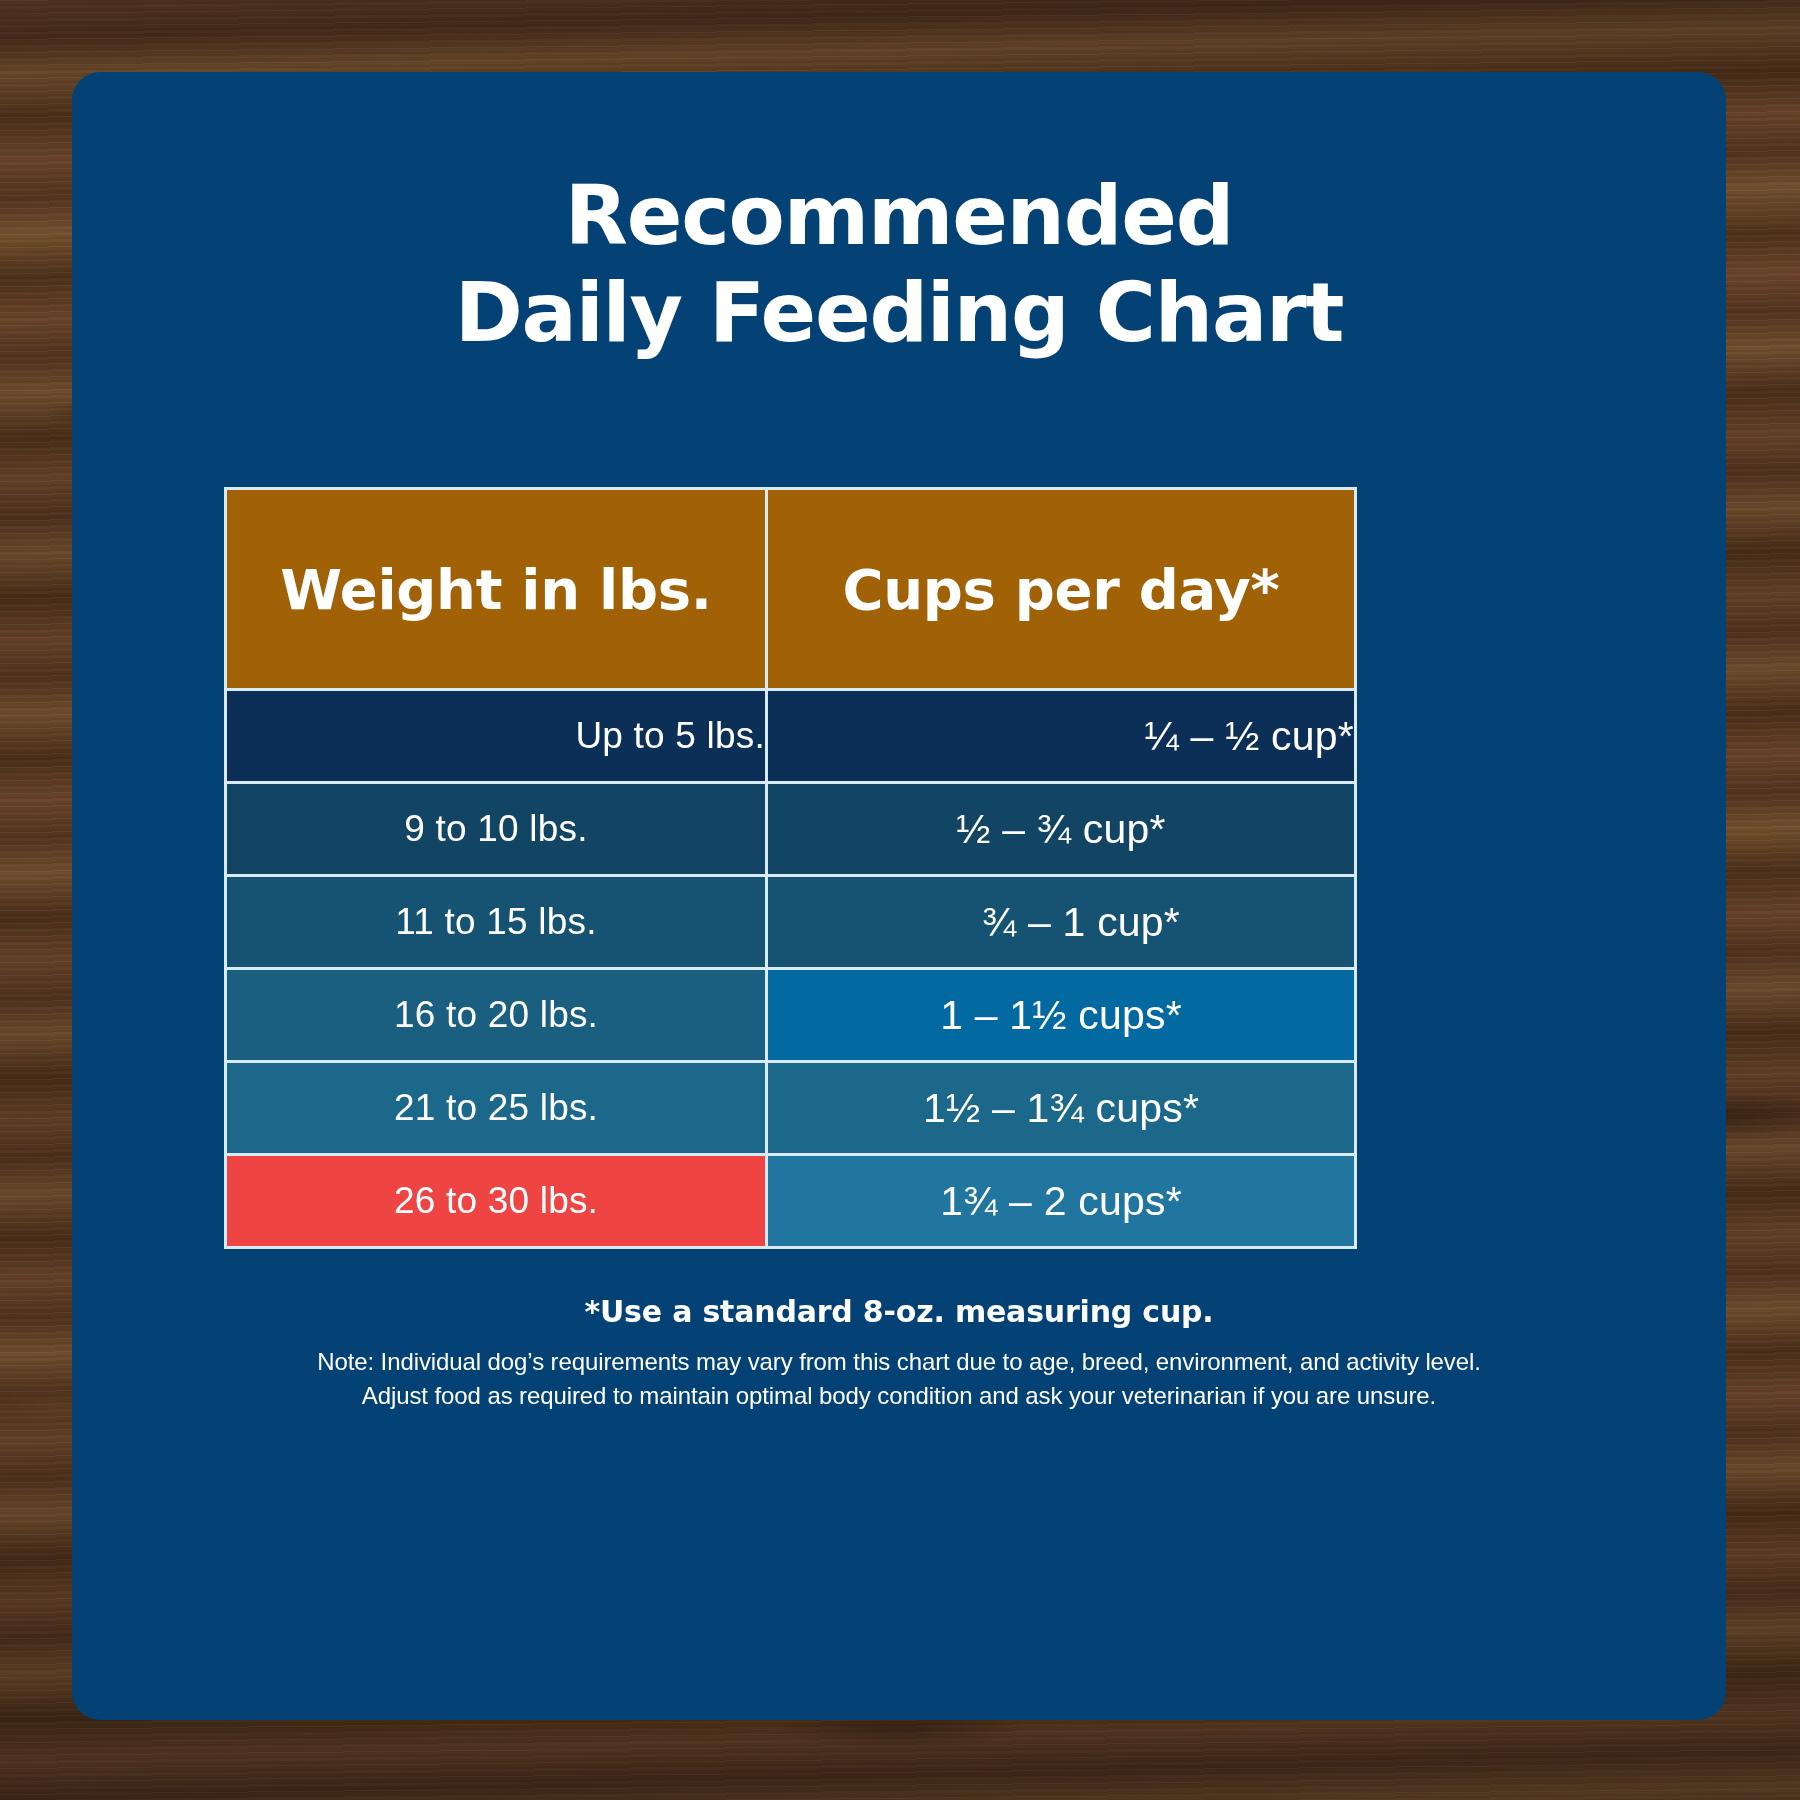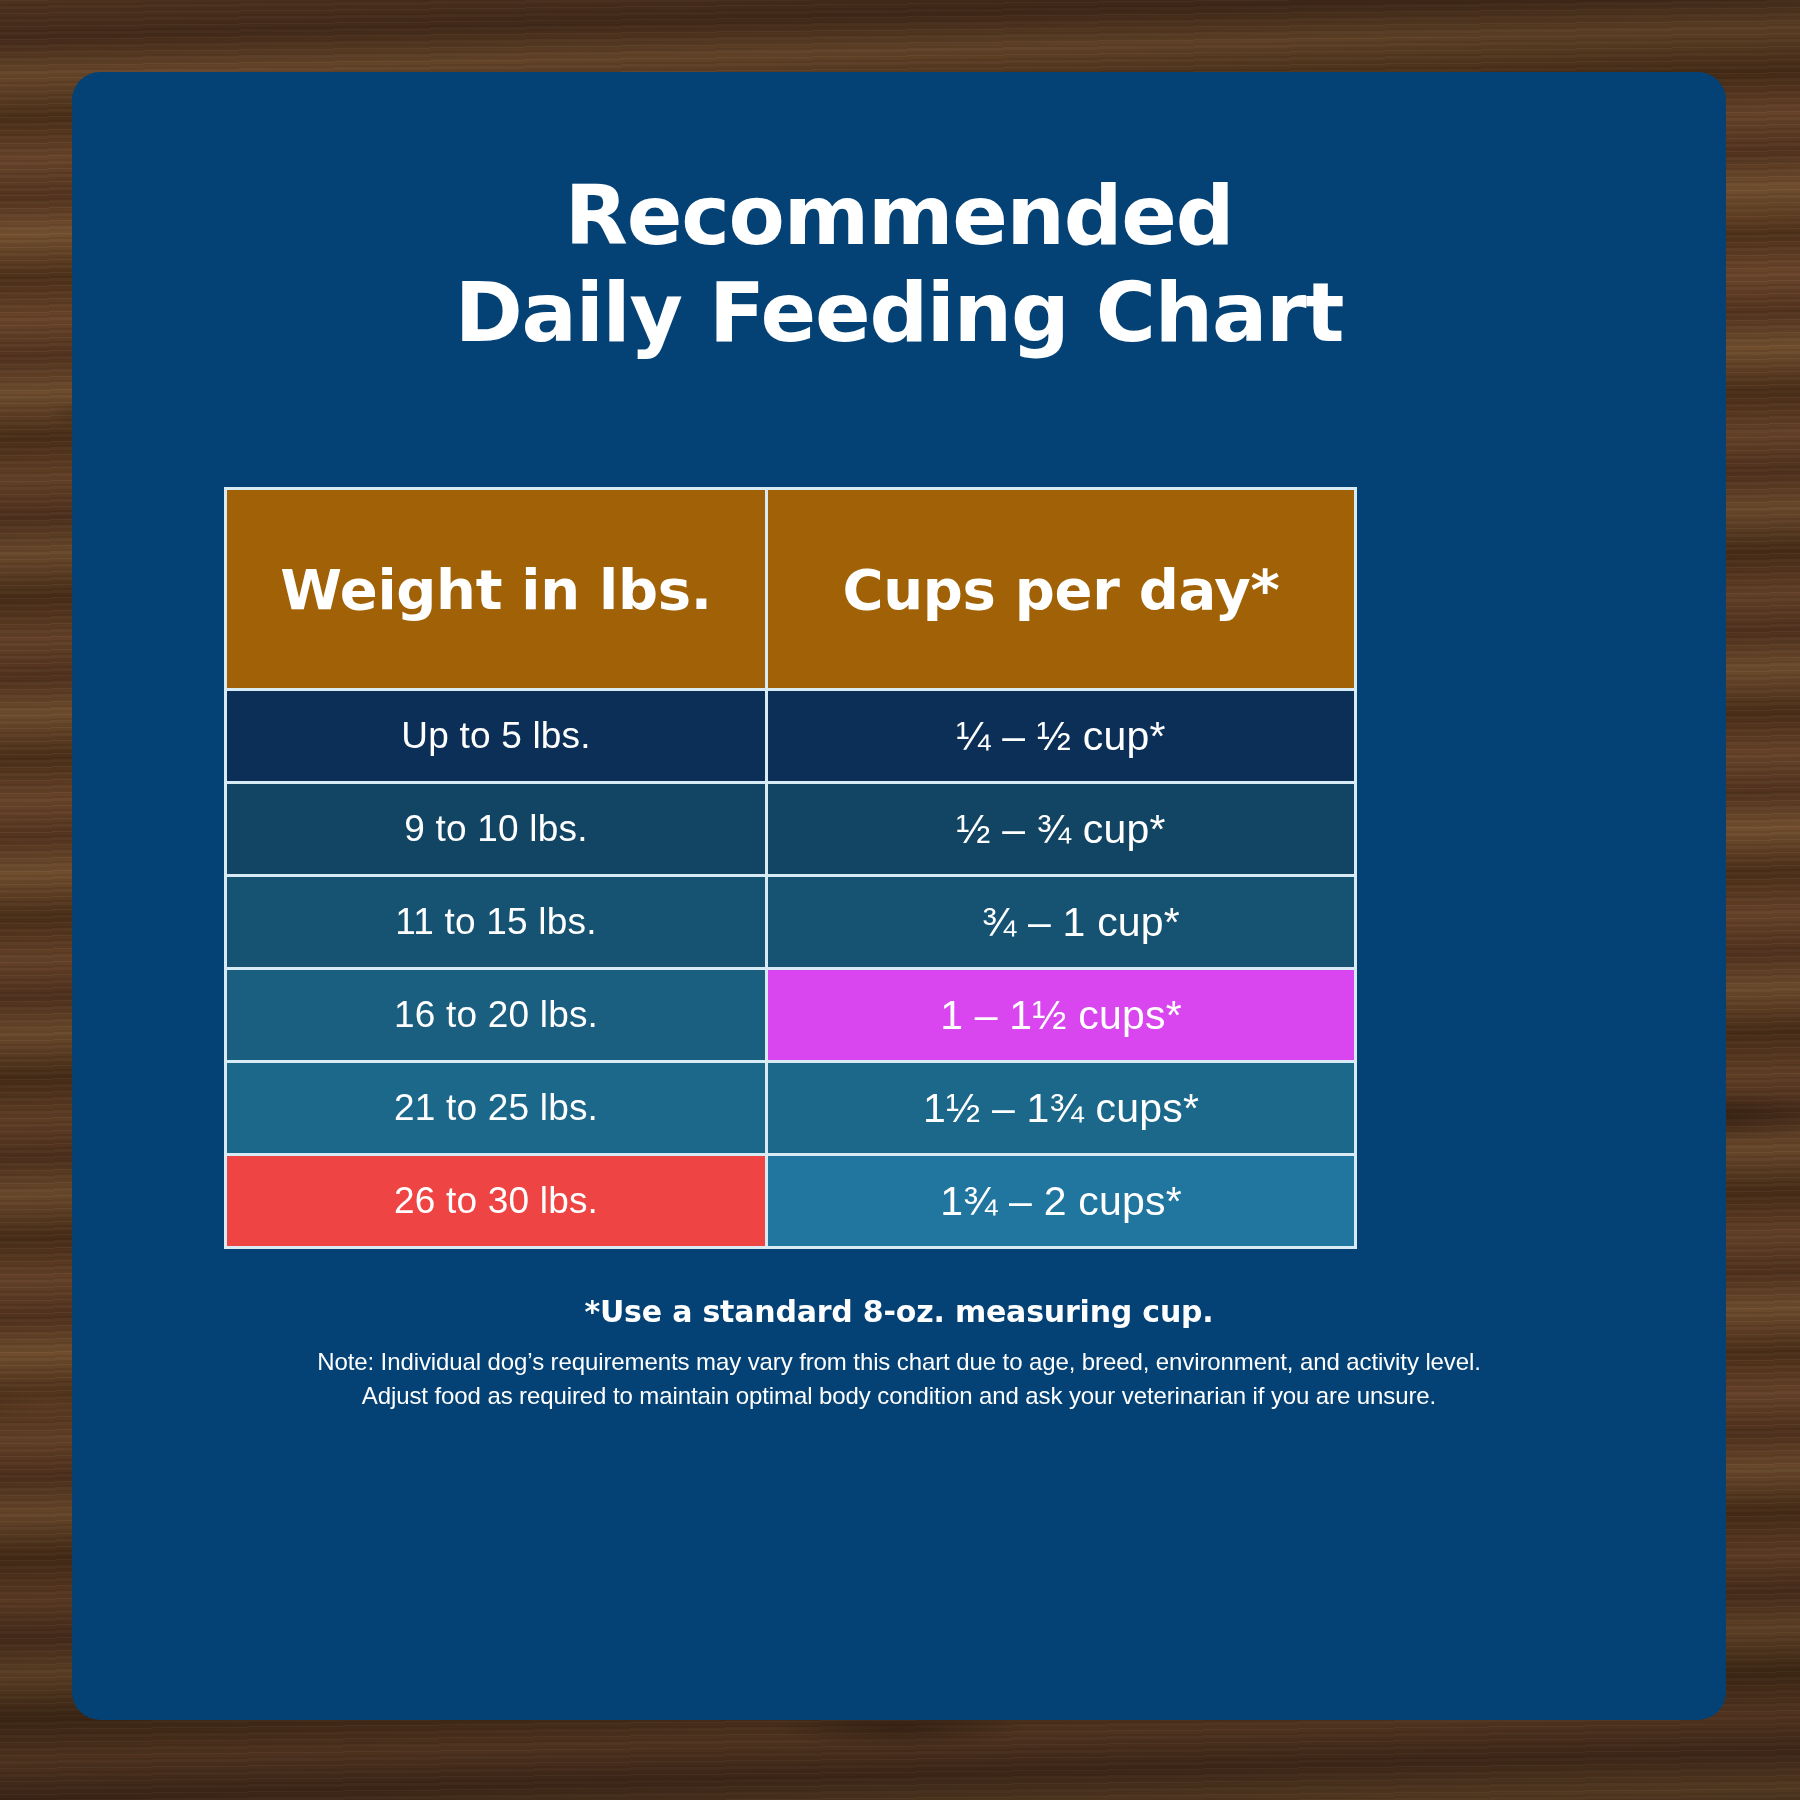--- a/index.html
+++ b/index.html
@@ -123,21 +123,21 @@
   table.feeding td {
     height: 90px;
     font-family: "Liberation Sans", sans-serif;
     font-weight: normal;
     font-size: 37px;
     letter-spacing: 0.2px;
   }
   table.feeding td.cups { font-size: 41px; }
 
   
-  tr[data-row="0"] td { background: #0B2F56; }
+  tr[data-row="0"] td { background: #0B2F56; text-align: right; }
   tr[data-row="1"] td { background: #124463; }
   tr[data-row="2"] td { background: #165272; }
   tr[data-row="3"] td { background: #1A5E80; }
   tr[data-row="4"] td { background: #1C688B; }
   tr[data-row="5"] td { background: #217architecture; }
   tr[data-row="5"] td { background: #2176A0; }
 
   
   .footnotes {
     position: absolute;
@@ -197,21 +197,21 @@
         <tr data-row="1">
           <td class="weight" style="background: rgb(18, 68, 99);">9 to 10 lbs.</td>
           <td class="cups" style="background: rgb(18, 68, 99);">½ – ¾ cup*</td>
         </tr>
         <tr data-row="2">
           <td class="weight" style="background: rgb(22, 82, 114);">11 to 15 lbs.</td>
           <td class="cups" style="background: rgb(22, 82, 114); padding-left: 40px;">¾ – 1 cup*</td>
         </tr>
         <tr data-row="3">
           <td class="weight" style="background: rgb(26, 94, 128);">16 to 20 lbs.</td>
-          <td class="cups" style="background: #d946ef;">1 – 1½ cups*</td>
+          <td class="cups" style="background: #0369a1;">1 – 1½ cups*</td>
         </tr>
         <tr data-row="4">
           <td class="weight" style="background: rgb(28, 104, 139);">21 to 25 lbs.</td>
           <td class="cups" style="background: rgb(28, 104, 139);">1½ – 1¾ cups*</td>
         </tr>
         <tr data-row="5">
           <td class="weight" style="background: #ef4444;">26 to 30 lbs.</td>
           <td class="cups" style="background: rgb(33, 118, 160);">1¾ – 2 cups*</td>
         </tr>
       </tbody>

